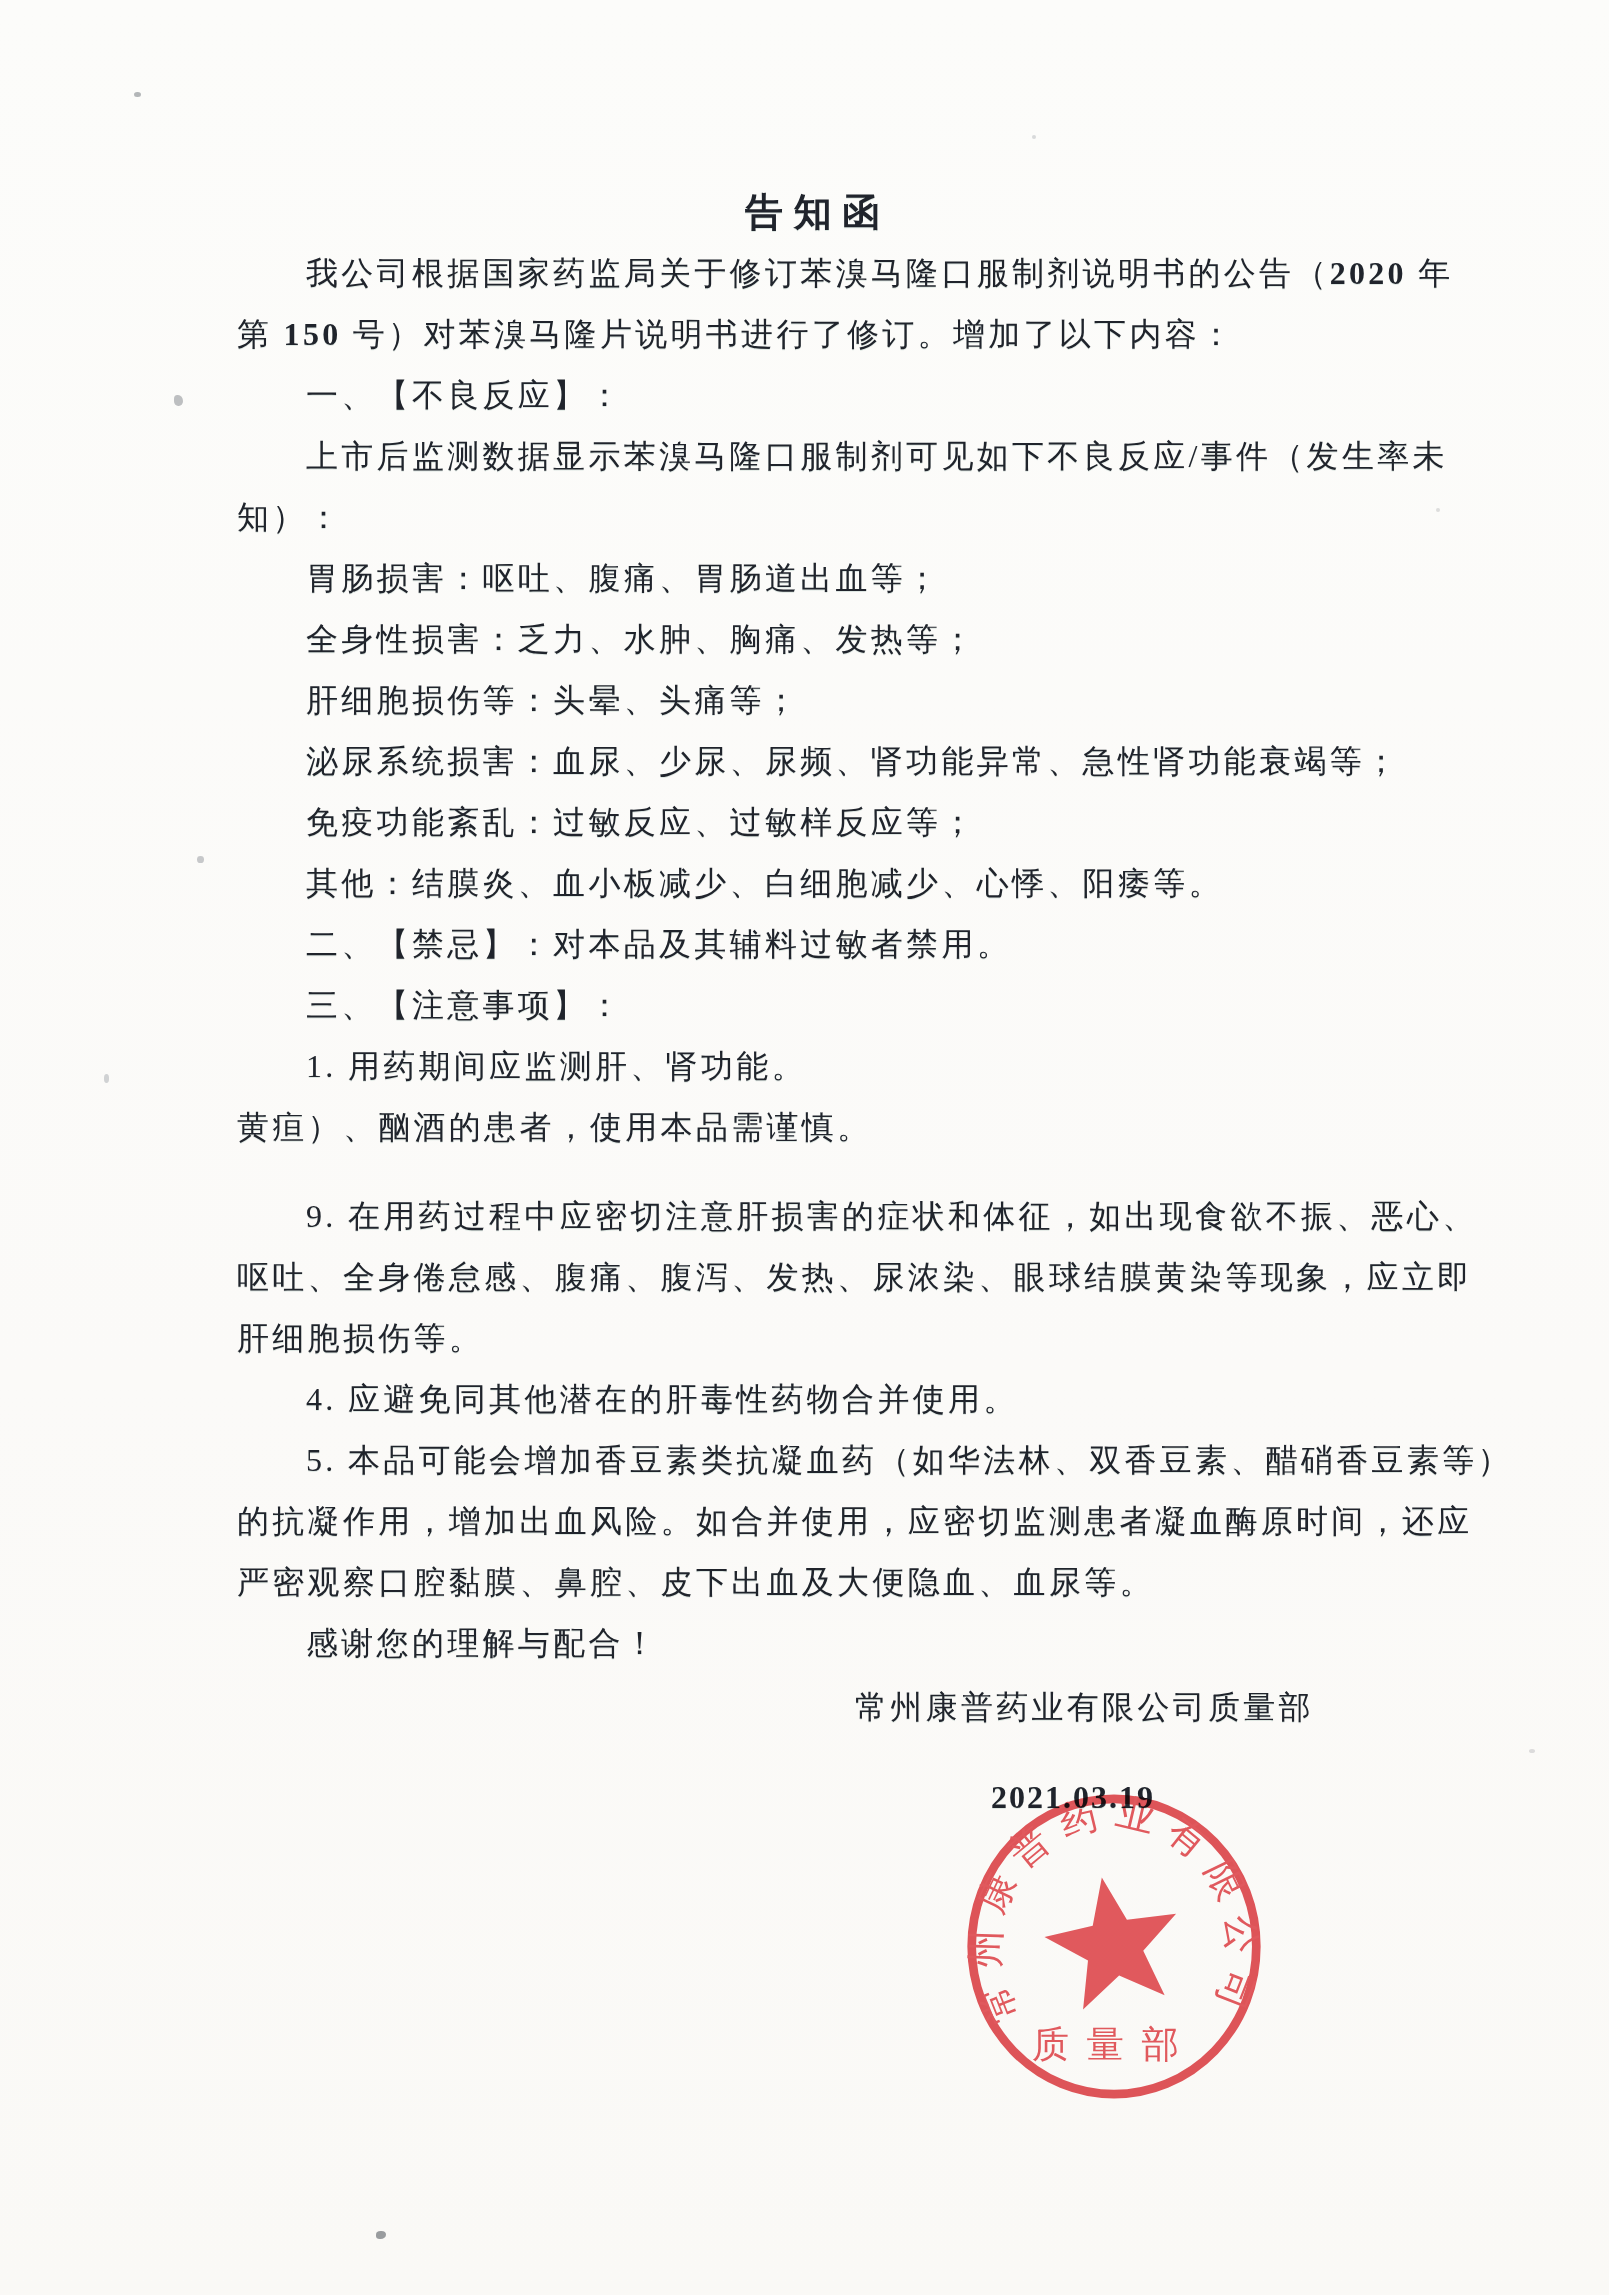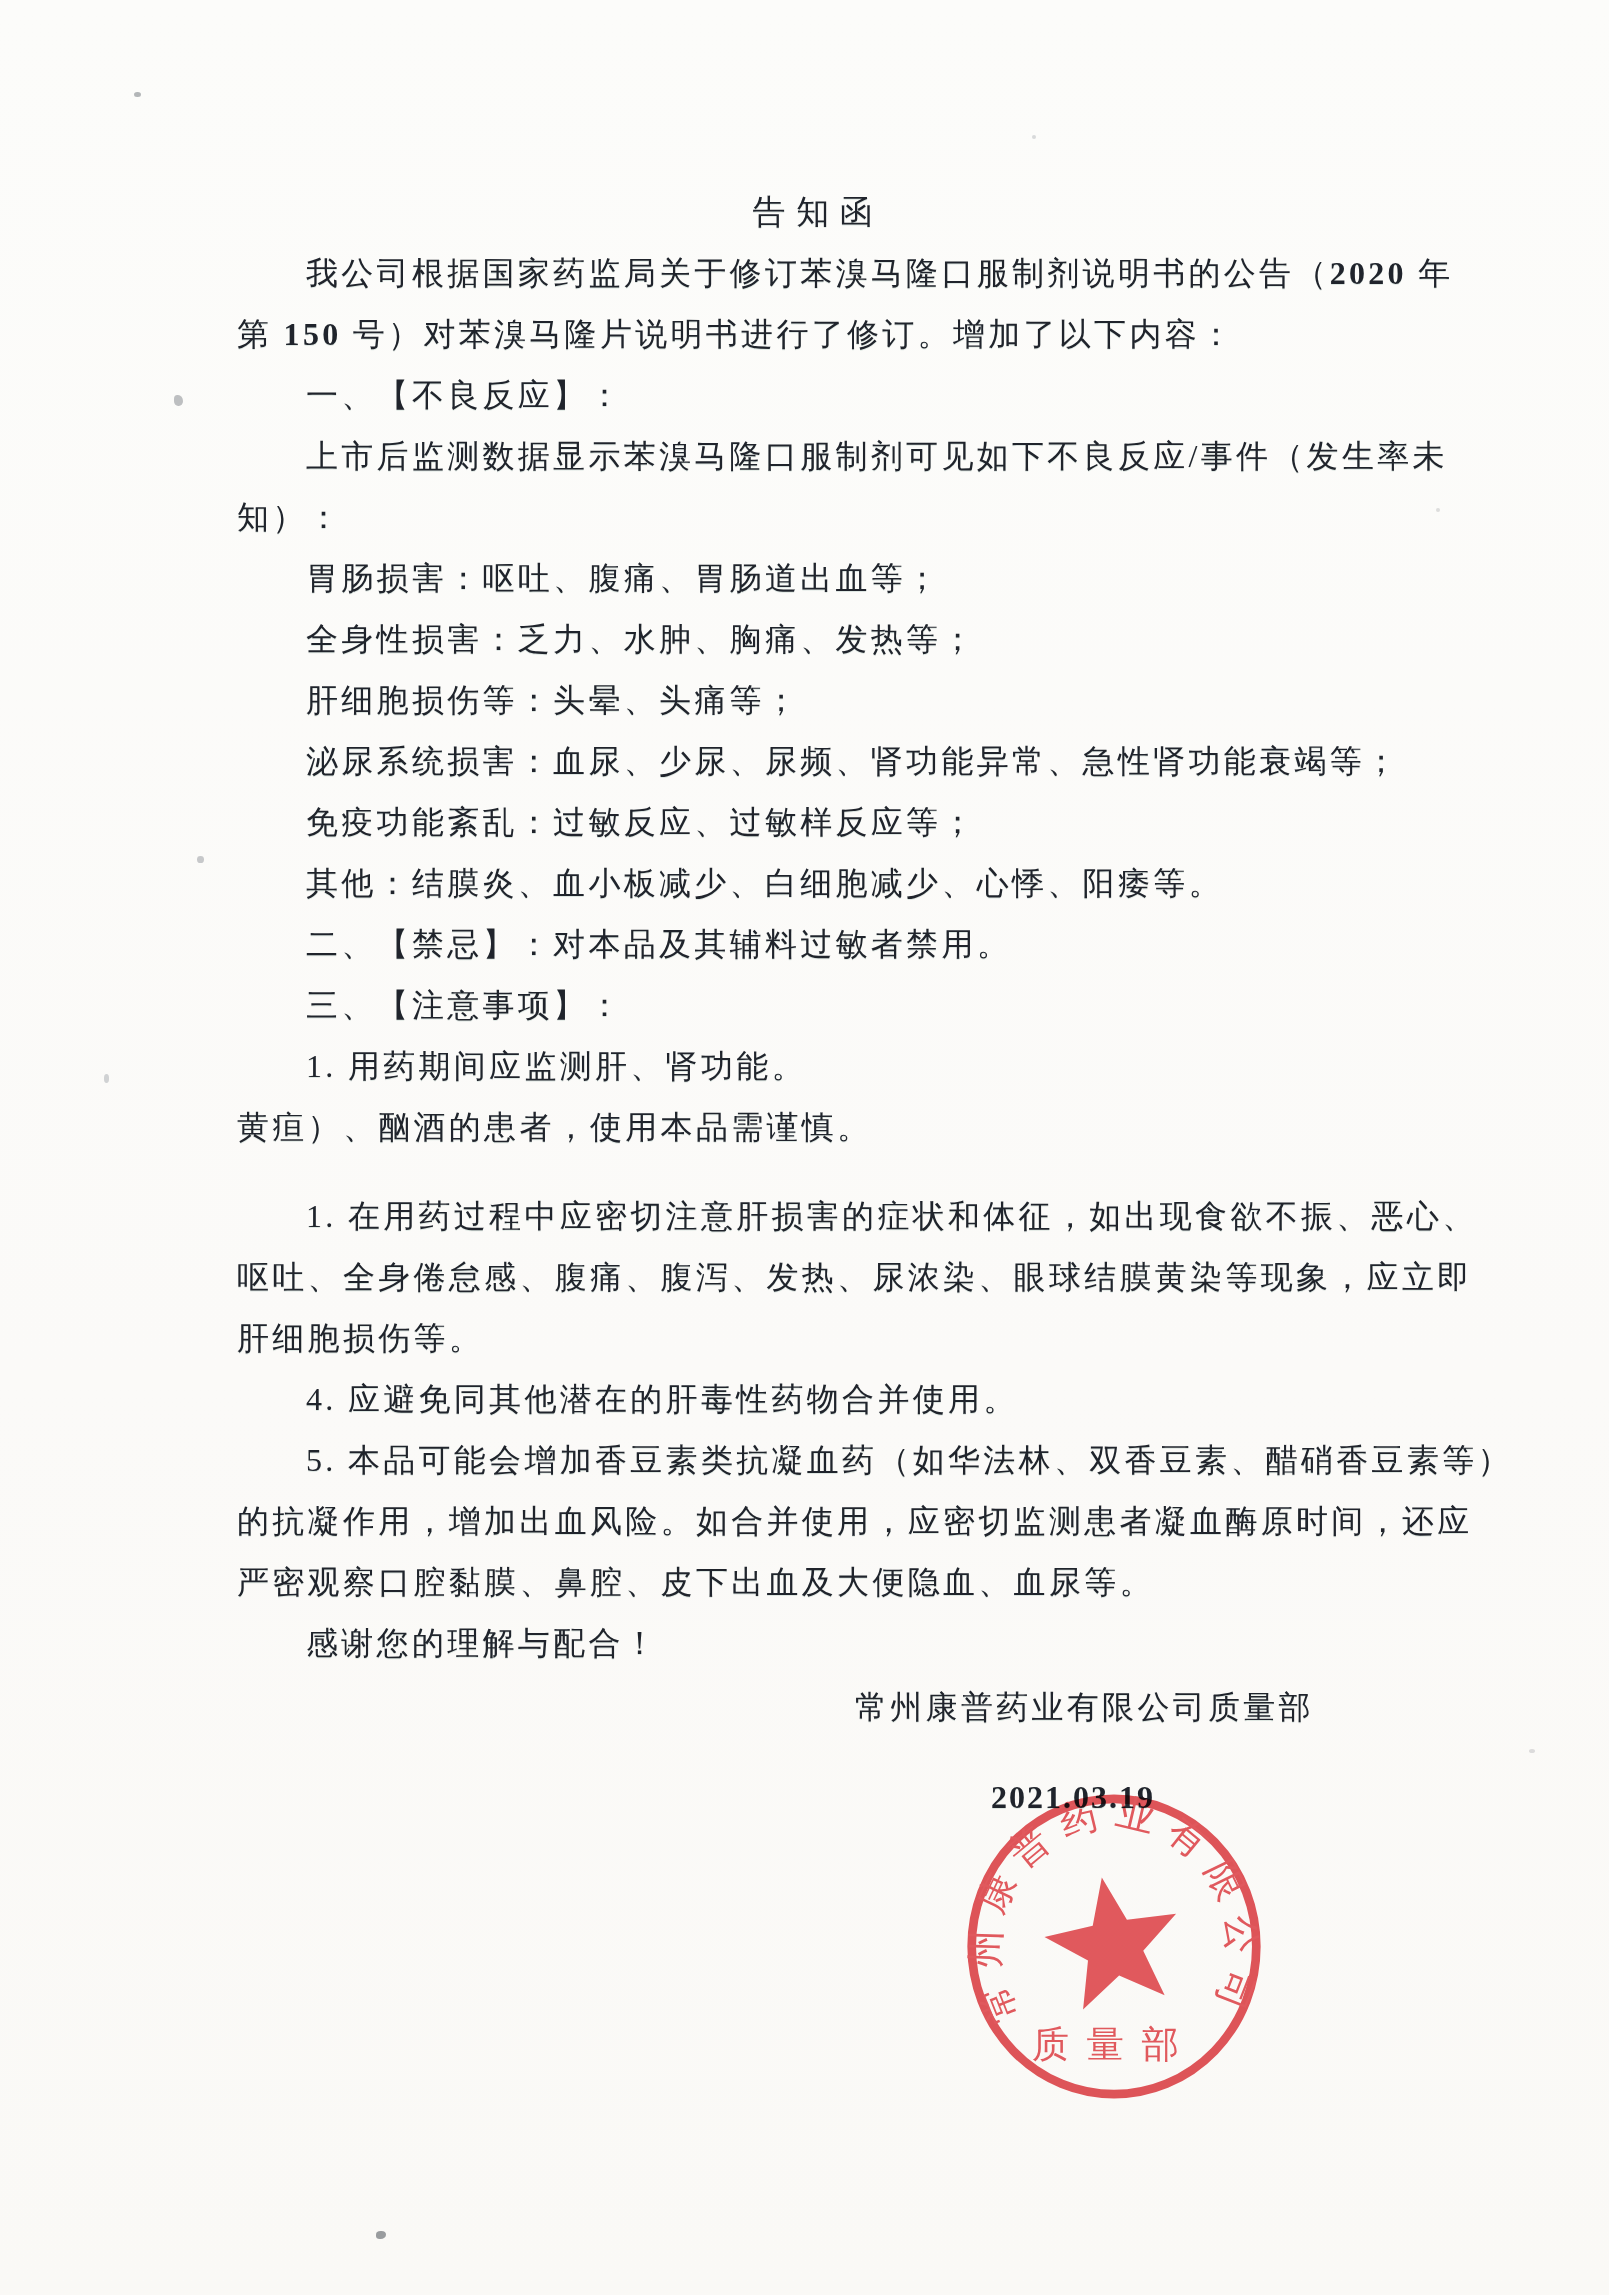--- a/index.html
+++ b/index.html
@@ -20,22 +20,22 @@
     left:237px;top:182px;
     width:1162px;
     font-size:32px;
     line-height:61px;
     letter-spacing:3.3px;
     text-shadow:0 0.7px 0 rgba(96,142,128,0.18);
   }
   .line{white-space:nowrap;height:61px;}
   .title{
     margin:0;
-    font-size:33px;
-    font-weight:400;
+    font-size:38px;
+    font-weight:700;
     text-align:center;
     letter-spacing:10.7px;
     height:61px;
   }
   .indent{text-indent:69px;}
   .gap-before{margin-top:28px;}
   .num{font-weight:bold;font-family:"Liberation Serif","DejaVu Serif",serif;}
   .signature{text-indent:618px;margin-top:2.7px;}
   .date{
     font-weight:bold;
@@ -79,21 +79,21 @@
     <div class="line indent">胃肠损害：呕吐、腹痛、胃肠道出血等；</div>
     <div class="line indent">全身性损害：乏力、水肿、胸痛、发热等；</div>
     <div class="line indent">肝细胞损伤等：头晕、头痛等；</div>
     <div class="line indent">泌尿系统损害：血尿、少尿、尿频、肾功能异常、急性肾功能衰竭等；</div>
     <div class="line indent">免疫功能紊乱：过敏反应、过敏样反应等；</div>
     <div class="line indent">其他：结膜炎、血小板减少、白细胞减少、心悸、阳痿等。</div>
     <div class="line indent">二、【禁忌】：对本品及其辅料过敏者禁用。</div>
     <div class="line indent">三、【注意事项】：</div>
     <div class="line indent">1. 用药期间应监测肝、肾功能。</div>
     <div class="line">黄疸）、酗酒的患者，使用本品需谨慎。</div>
-    <div class="line indent gap-before">1. 在用药过程中应密切注意肝损害的症状和体征，如出现食欲不振、恶心、</div>
+    <div class="line indent gap-before">9. 在用药过程中应密切注意肝损害的症状和体征，如出现食欲不振、恶心、</div>
     <div class="line">呕吐、全身倦怠感、腹痛、腹泻、发热、尿浓染、眼球结膜黄染等现象，应立即</div>
     <div class="line">肝细胞损伤等。</div>
     <div class="line indent">4. 应避免同其他潜在的肝毒性药物合并使用。</div>
     <div class="line indent">5. 本品可能会增加香豆素类抗凝血药（如华法林、双香豆素、醋硝香豆素等）</div>
     <div class="line">的抗凝作用，增加出血风险。如合并使用，应密切监测患者凝血酶原时间，还应</div>
     <div class="line">严密观察口腔黏膜、鼻腔、皮下出血及大便隐血、血尿等。</div>
     <div class="line indent">感谢您的理解与配合！</div>
 
     <div class="line signature">常州康普药业有限公司质量部</div>
     <div class="line date">2021.03.19</div>

